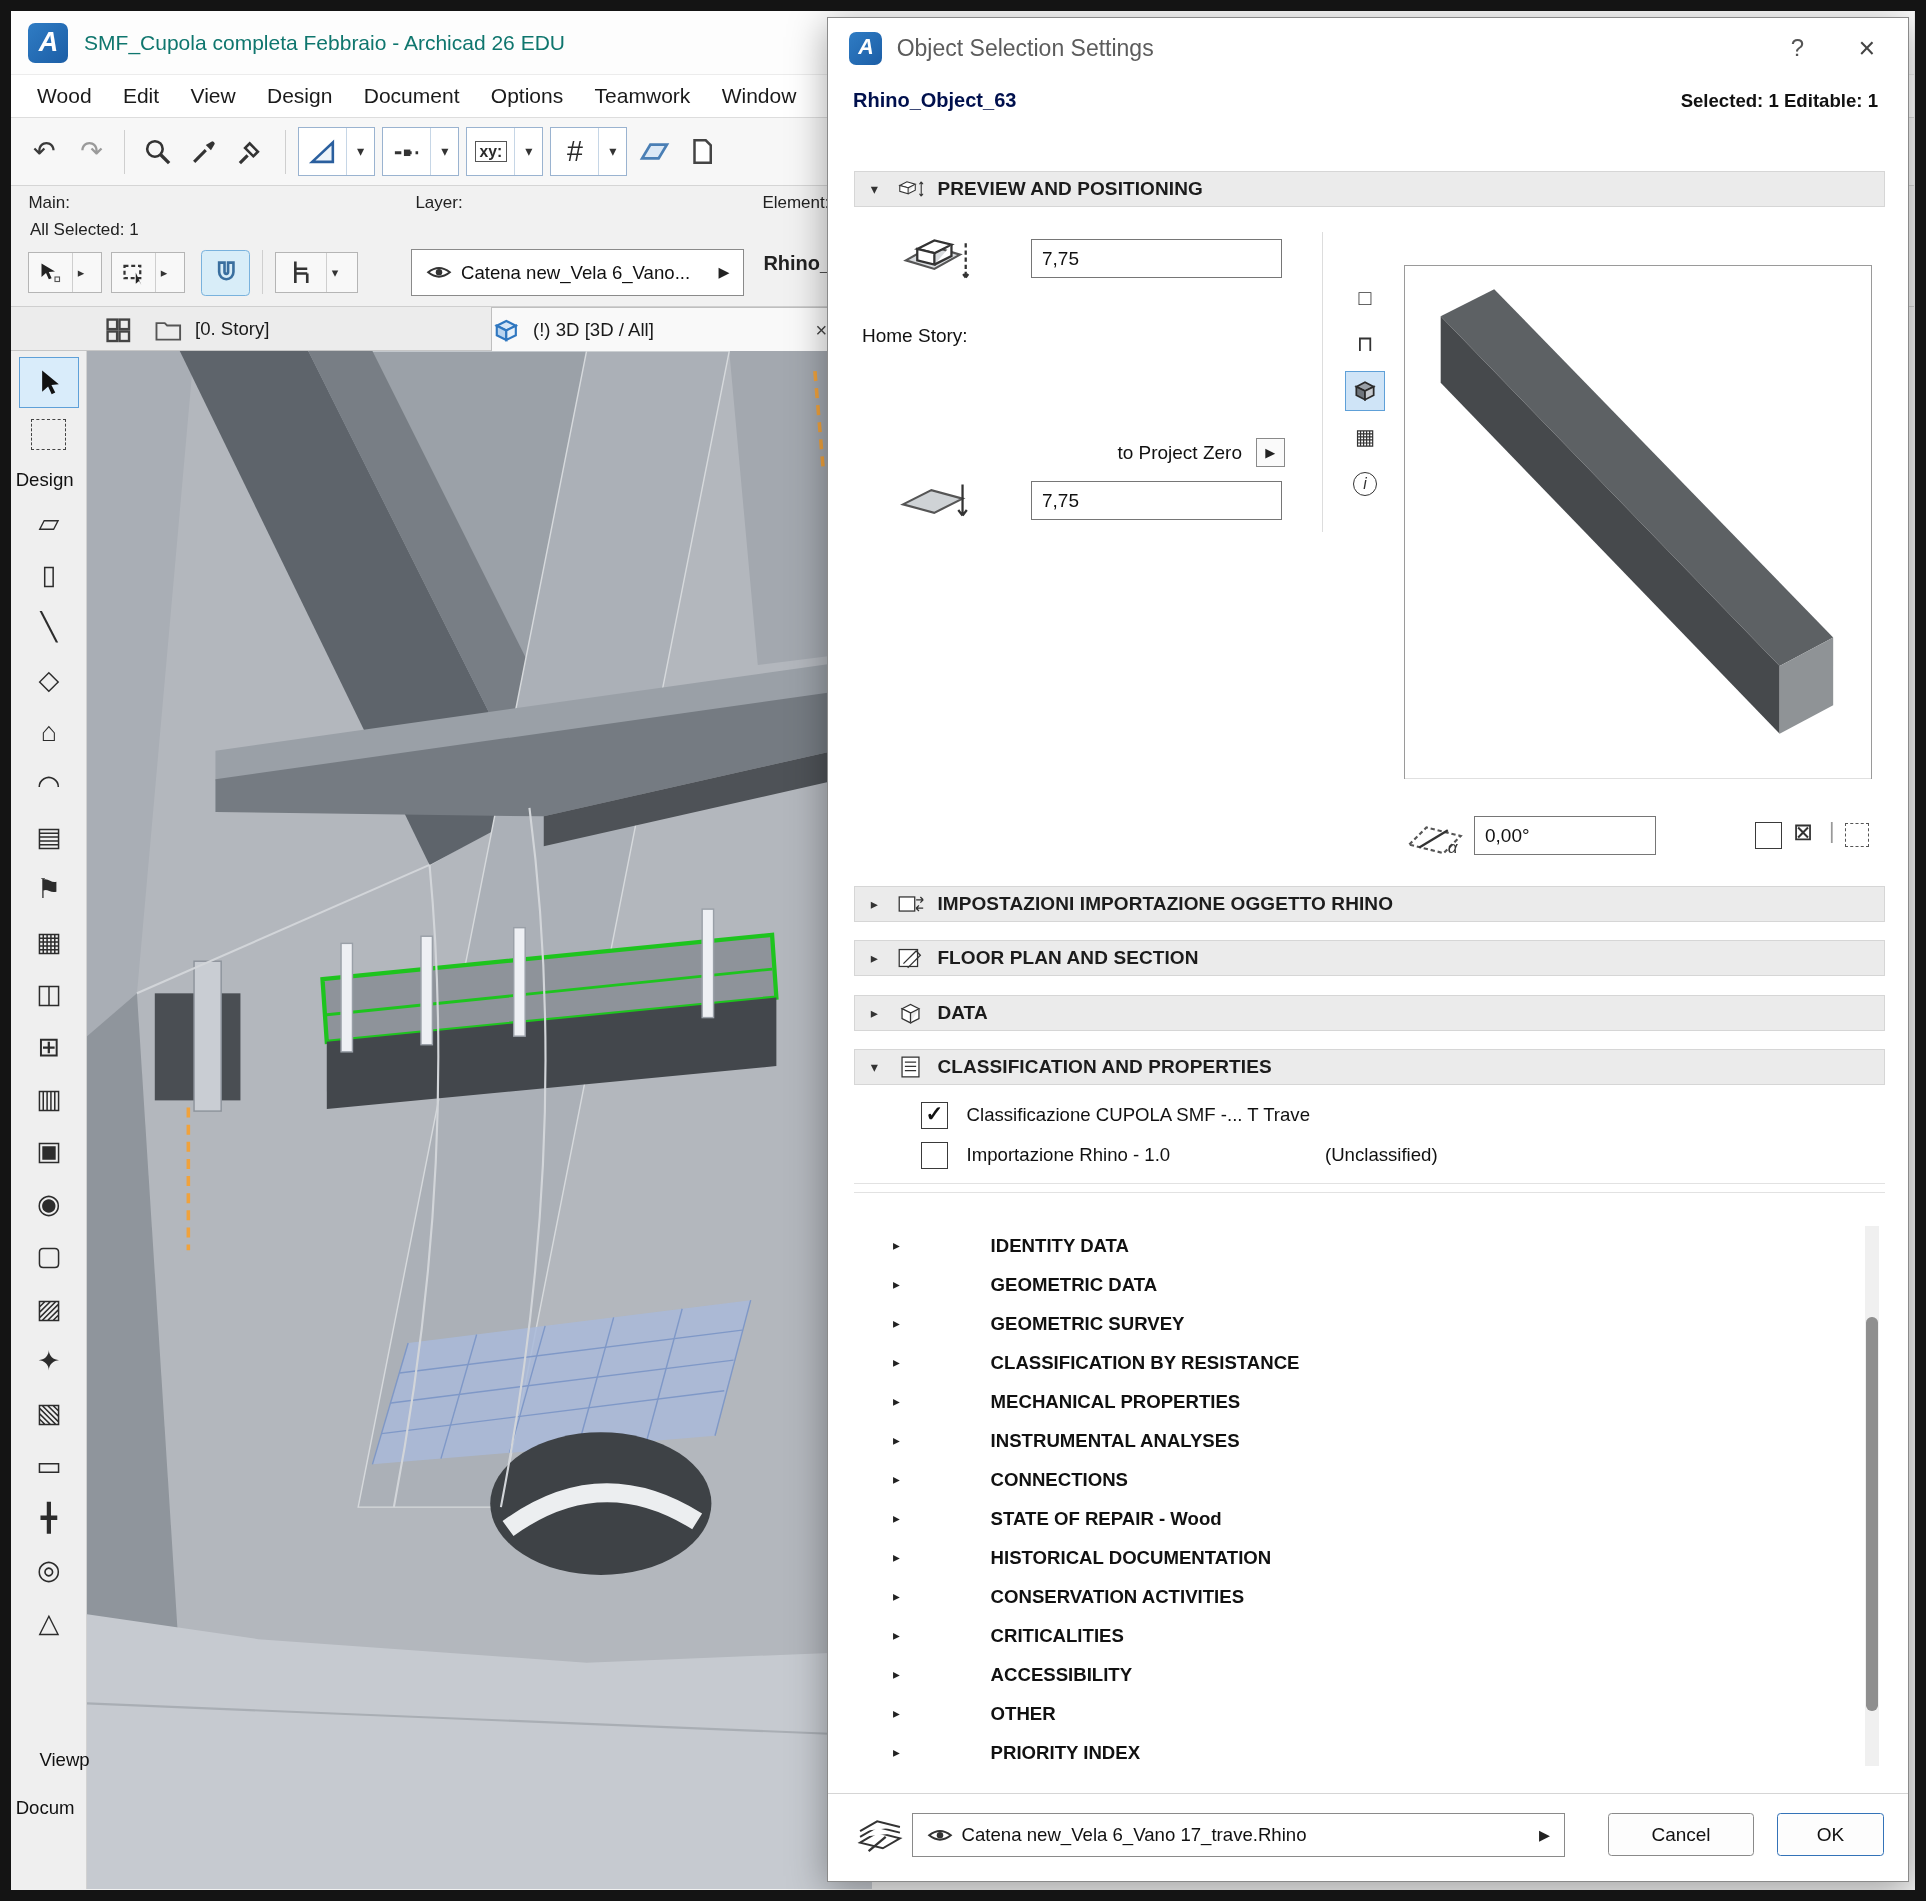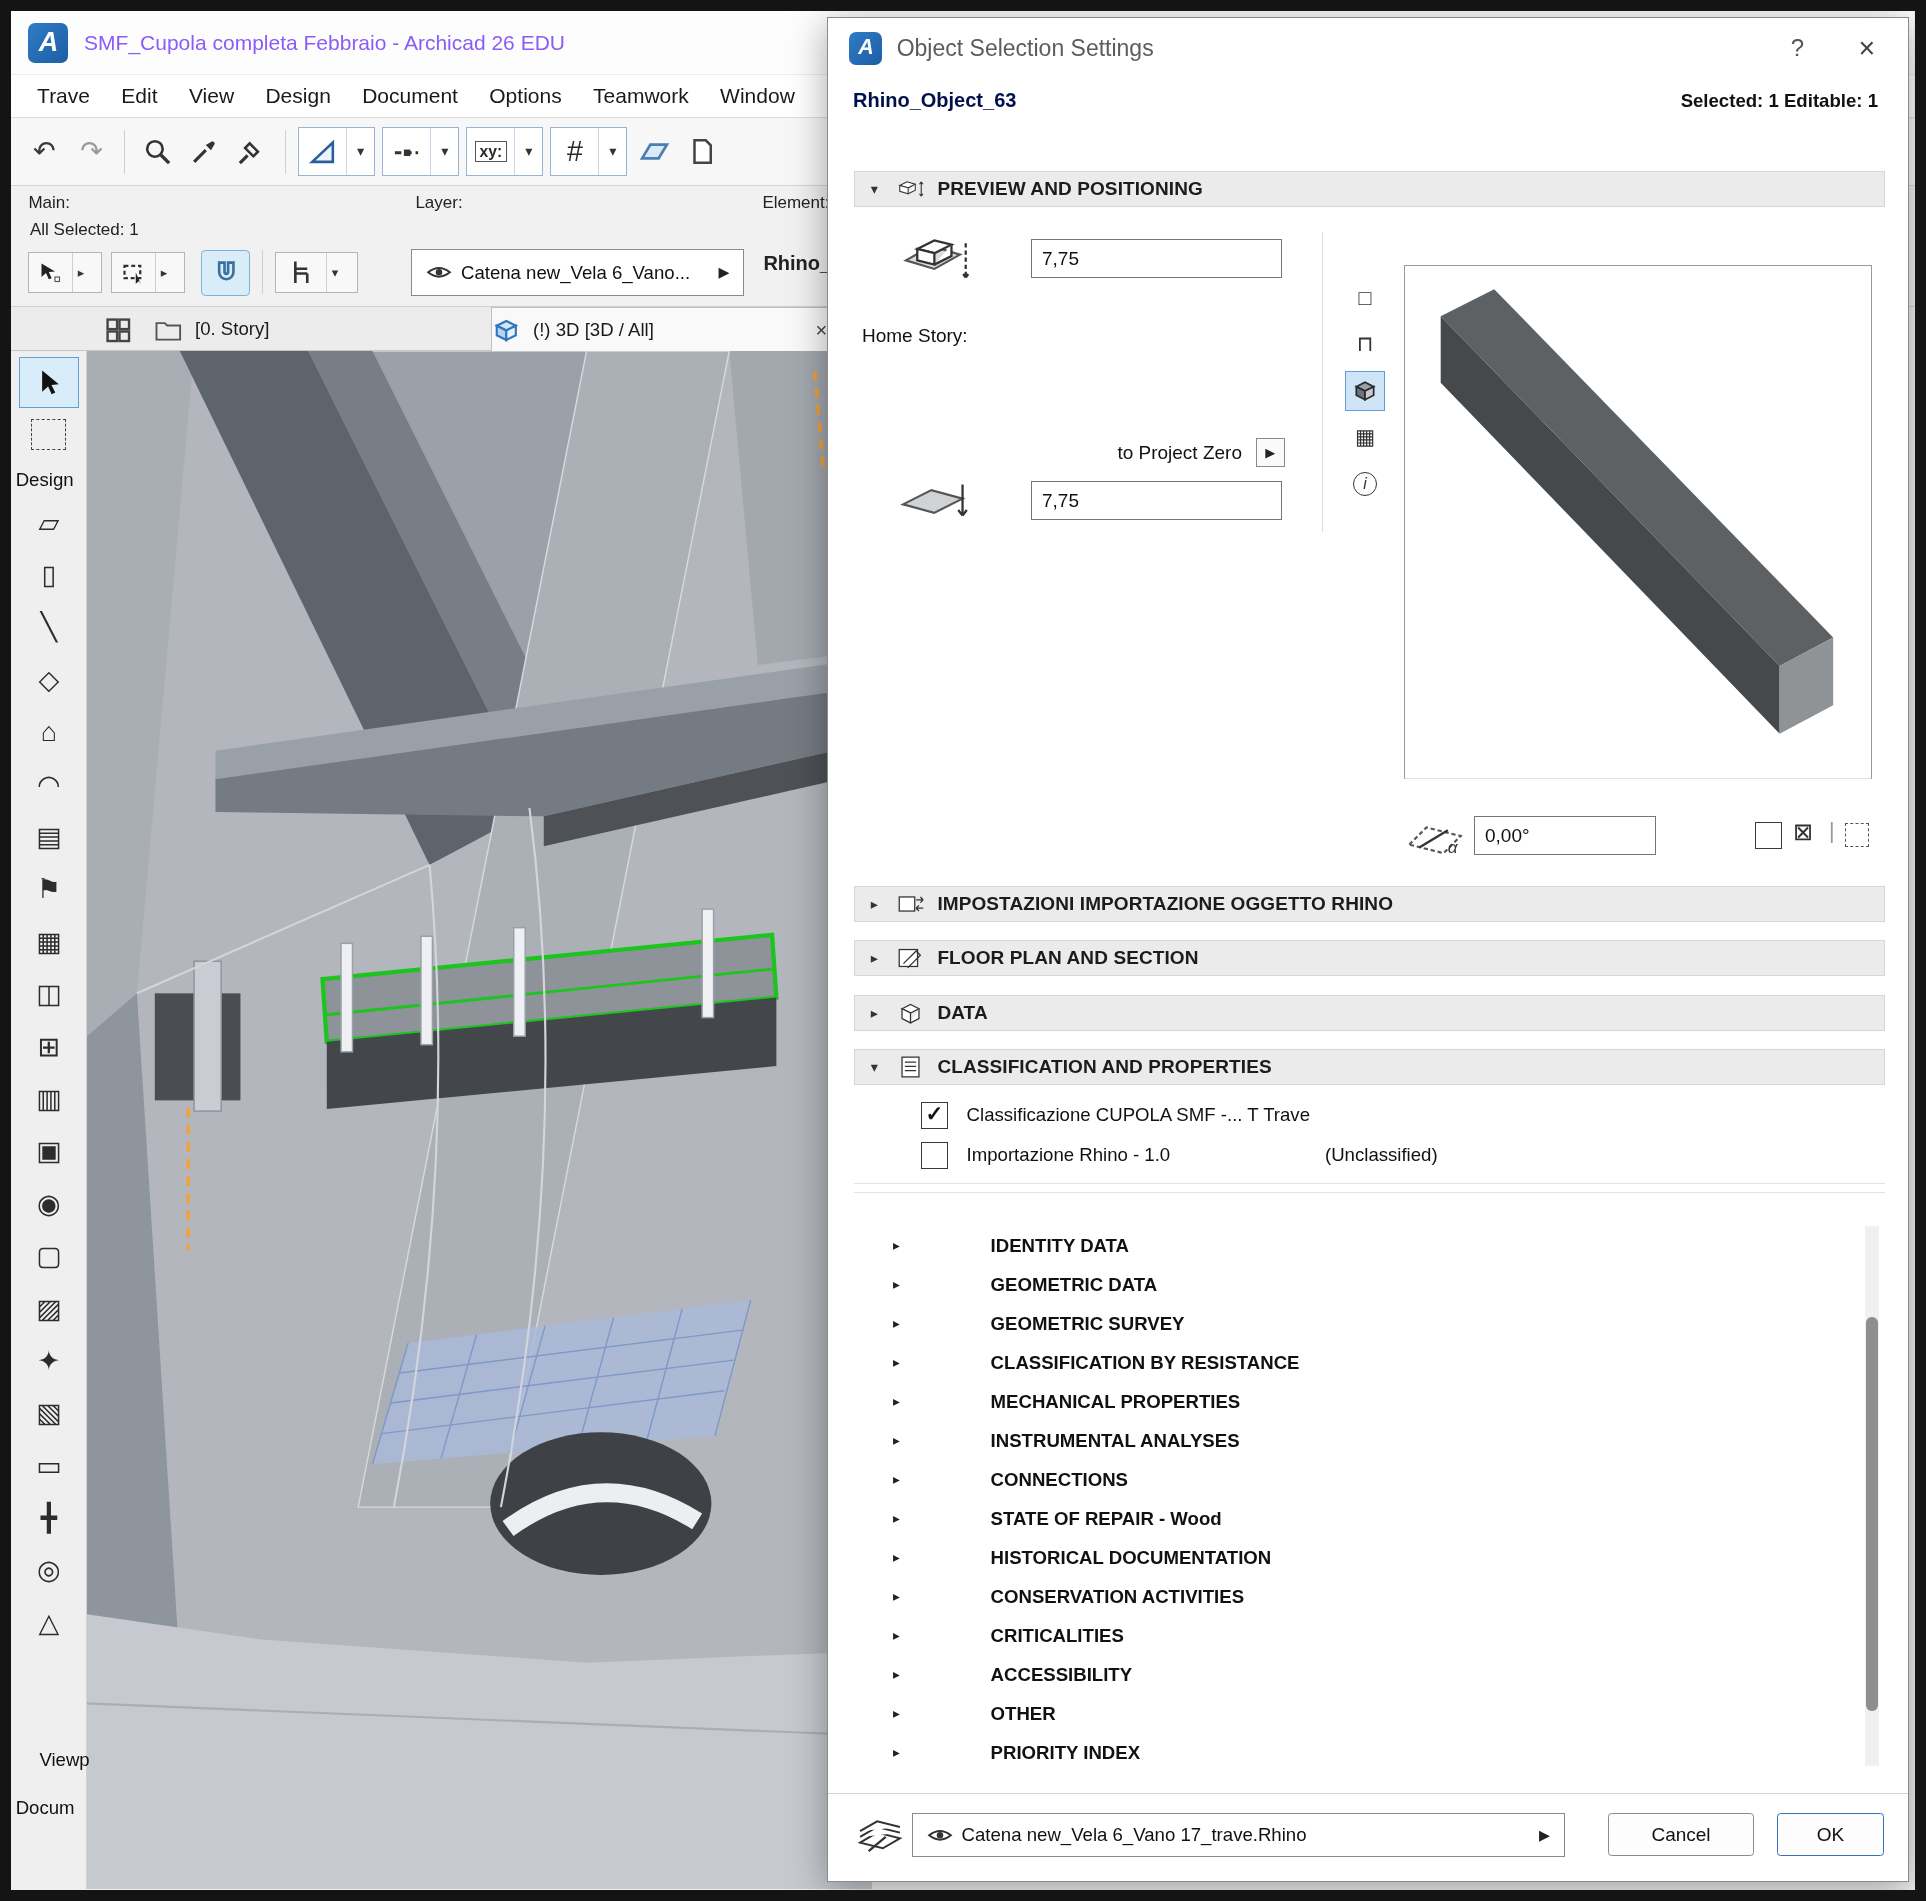--- a/index.html
+++ b/index.html
@@ -2,21 +2,21 @@
 <html style="font-size:11.4px"><head>
 <meta charset="utf-8">
 <style>
   html,body{margin:0;padding:0;background:#d8d8d8;font-family:"Liberation Sans",sans-serif;}
   .screen{position:relative;width:1926px;height:1901px;background:#f0f0f0;overflow:hidden;}
   .frame{position:absolute;inset:0;border:11.4px solid #141414;pointer-events:none;z-index:60;}
 
   
   .titlebar{position:absolute;left:11.4px;top:11.4px;width:1903px;height:63px;background:#fdfdfd;display:flex;align-items:center;gap:15.7px;padding-left:17px;box-sizing:border-box;}
   .applogo{width:40px;height:40px;border-radius:7.1px;background:linear-gradient(135deg,#2f7cc4,#1c5ea6);color:#fff;display:flex;align-items:center;justify-content:center;font-size:27px;font-weight:bold;font-style:italic;flex:0 0 auto;}
-  .wintitle{font-size:21px;color:#8b5cf6;text-align:center;}
+  .wintitle{font-size:21px;color:#0f766e;text-align:center;}
   .menubar{position:absolute;left:11.4px;top:74px;width:1903px;height:43px;background:#ffffff;border-top:0.7px solid #ececec;display:flex;align-items:center;padding-left:10px;box-sizing:border-box;}
   .menu-item{font-size:21px;color:#1a1a1a;padding:0 15.7px;height:100%;display:flex;align-items:center;cursor:default;}
   .toolbar{position:absolute;left:11.4px;top:117px;width:1903px;height:69px;background:#f7f7f7;border-top:0.7px solid #ddd;border-bottom:0.7px solid #d5d5d5;display:flex;align-items:center;gap:7.1px;padding-left:13px;box-sizing:border-box;}
   .tb-ico{width:40px;height:44px;display:flex;align-items:center;justify-content:center;font-size:27px;color:#3a3a3a;}
   .tb-ico.dim{color:#9a9a9a;}
   .tb-sep{width:0.7px;height:44px;background:#cfcfcf;margin:0 5.7px;}
   .tb-combo{display:flex;align-items:stretch;border:0.7px solid #9ab3d0;background:#fff;height:47px;}
   .tb-combo .main{width:47px;display:flex;align-items:center;justify-content:center;}
   .tb-combo .drop{width:27px;display:flex;align-items:center;justify-content:center;border-left:0.7px solid #c6d6e6;font-size:14.3px;color:#333;}
   .xybox{font-size:15.7px;font-weight:bold;color:#2a2a2a;border:1.4px solid #555;padding:1.4px 3.6px;}
@@ -90,21 +90,21 @@
 <div class="screen">
 
   <div class="titlebar">
     <div class="applogo">
         <span class="g">A</span>
       </div>
     <div class="wintitle">SMF_Cupola completa Febbraio - Archicad 26 EDU</div>
   </div>
 
   <div class="menubar">
-    <div class="menu-item">Trave</div>
+    <div class="menu-item">Wood</div>
     <div class="menu-item">Edit</div>
     <div class="menu-item">View</div>
     <div class="menu-item">Design</div>
     <div class="menu-item">Document</div>
     <div class="menu-item">Options</div>
     <div class="menu-item">Teamwork</div>
     <div class="menu-item">Window</div>
   </div>
 
   <div class="toolbar">

